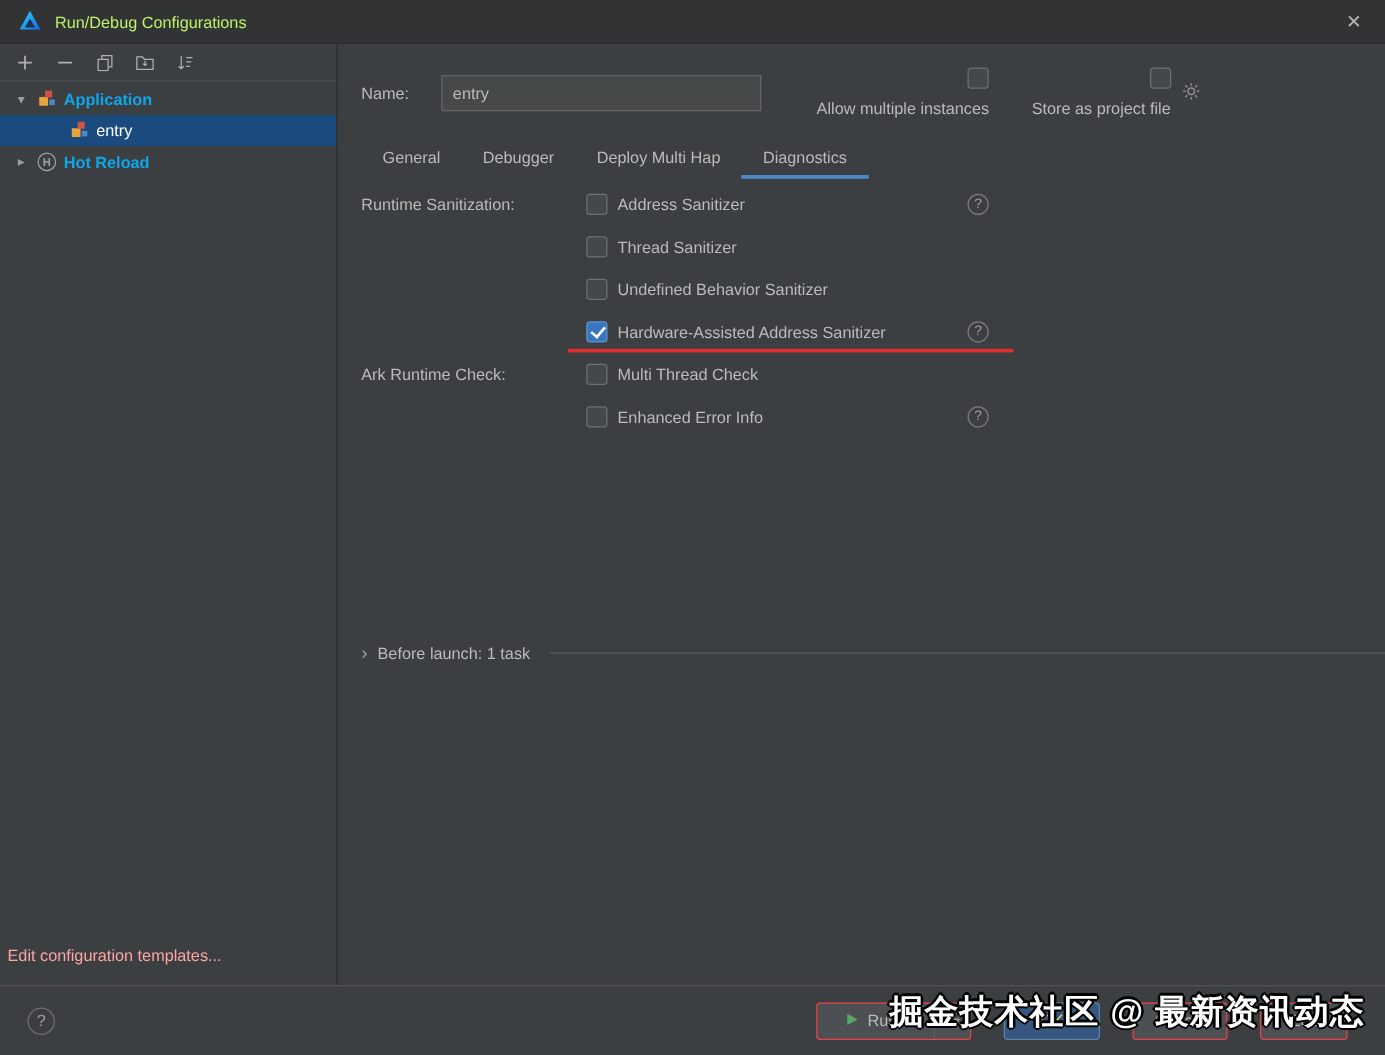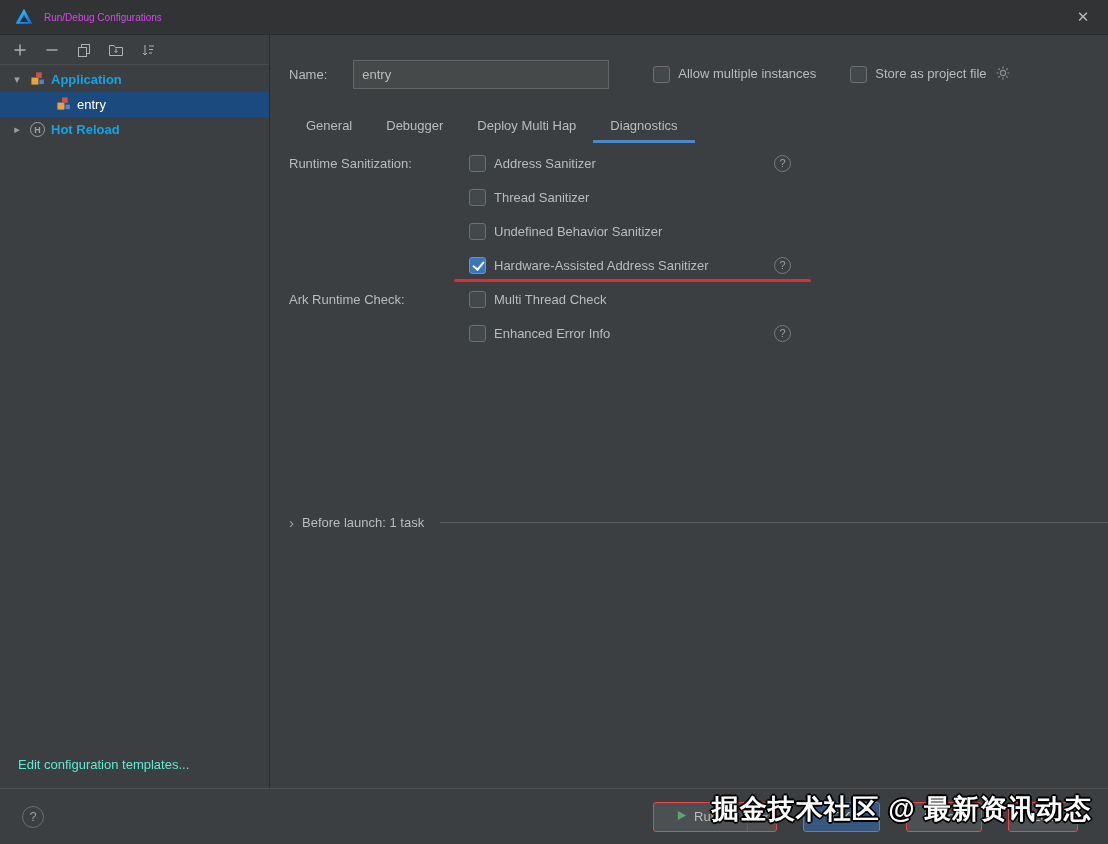--- a/index.html
+++ b/index.html
@@ -5,45 +5,45 @@
   * { margin:0; padding:0; box-sizing:border-box; }
   html,body { background:#1e1e1e; }
   .window {
     width:1108px; height:844px; position:relative; overflow:hidden;
     background:#3c3f41; color:#bbbbbb;
     font-family:"Liberation Sans", sans-serif; font-size:13px;
   }
   
   .titlebar { height:35px; background:#313335; display:flex; align-items:center; padding:0 14px; gap:10px; border-bottom:1px solid #2a2c2e; }
   .logo { width:20px; height:20px; flex:none; }
-  .title { color:#d946ef; font-size:10px; }
+  .title { color:#bef264; font-size:13px; }
   .close-btn { margin-left:auto; color:#b6b6b6; font-size:15px; width:22px; text-align:center; cursor:default; }
   
   .body { display:flex; height:753px; }
   .sidebar { width:270px; flex:none; border-right:1px solid #292b2d; position:relative; }
   .tree-toolbar { height:30px; display:flex; align-items:center; gap:16px; padding:0 12px; border-bottom:1px solid #47494b; }
   .ticon { width:16px; height:16px; display:flex; align-items:center; justify-content:center; }
   .tree { padding-top:2px; }
   .trow { height:25px; display:flex; align-items:center; gap:6px; padding-left:10px; white-space:nowrap; }
   .trow .chev { width:14px; color:#9da0a3; font-size:11px; text-align:center; flex:none; }
   .trow.bold .tlabel { font-weight:bold; color:#0ea5e9; }
   .trow.selected { background:#1b4a7e; }
   .trow.selected .tlabel { color:#ffffff; }
   .trow.child { padding-left:56px; }
   .hicon { width:15px; height:15px; border:1px solid #9da0a3; border-radius:50%; display:flex; align-items:center; justify-content:center; font-size:9px; font-weight:bold; color:#9da0a3; flex:none; }
-  .edit-link { position:absolute; left:18px; bottom:16px; color:#5eead4; cursor:pointer; }
+  .edit-link { position:absolute; left:6px; bottom:16px; color:#fca5a5; cursor:pointer; }
   
   .main { flex:1; position:relative; padding:0 20px 0 19px; }
   .name-row { display:flex; align-items:center; margin-top:24px; height:30px; }
   .name-label { margin-right:26px; }
   .name-input { width:256px; height:29px; background:#45494a; border:1px solid #646464; color:#bbbbbb; padding:0 8px; font-family:"Liberation Sans",sans-serif; font-size:13px; outline:none; }
   .cb { width:17px; height:17px; background:#43494a; border:1px solid #6f6f6f; border-radius:3px; flex:none; position:relative; }
   .cb.checked { background:#3b76bd; border-color:#5a95d8; }
   .cb.checked::after { content:""; position:absolute; left:5px; top:1px; width:5px; height:9px; border-right:2px solid #fff; border-bottom:2px solid #fff; transform:rotate(40deg); }
-  .cb-group { display:flex; align-items:flex-start; gap:8px; }
+  .cb-group { display:flex; align-items:flex-end; gap:8px;flex-direction:column; }
   .gap-a { margin-left:44px; } .gap-b { margin-left:34px; }
   .gear { margin-left:8px; opacity:.85; }
   
   .tabs { display:flex; margin-top:21px; height:33px; }
   .tab { padding:8px 17px 5px 17px; border-bottom:3px solid transparent; color:#bbbbbb; cursor:default; }
   .tab.active { border-bottom-color:#4a88c7; }
   
   .form { margin-top:3px; }
   .frow { height:34px; display:flex; align-items:center; }
   .flabel { width:180px; flex:none; }

